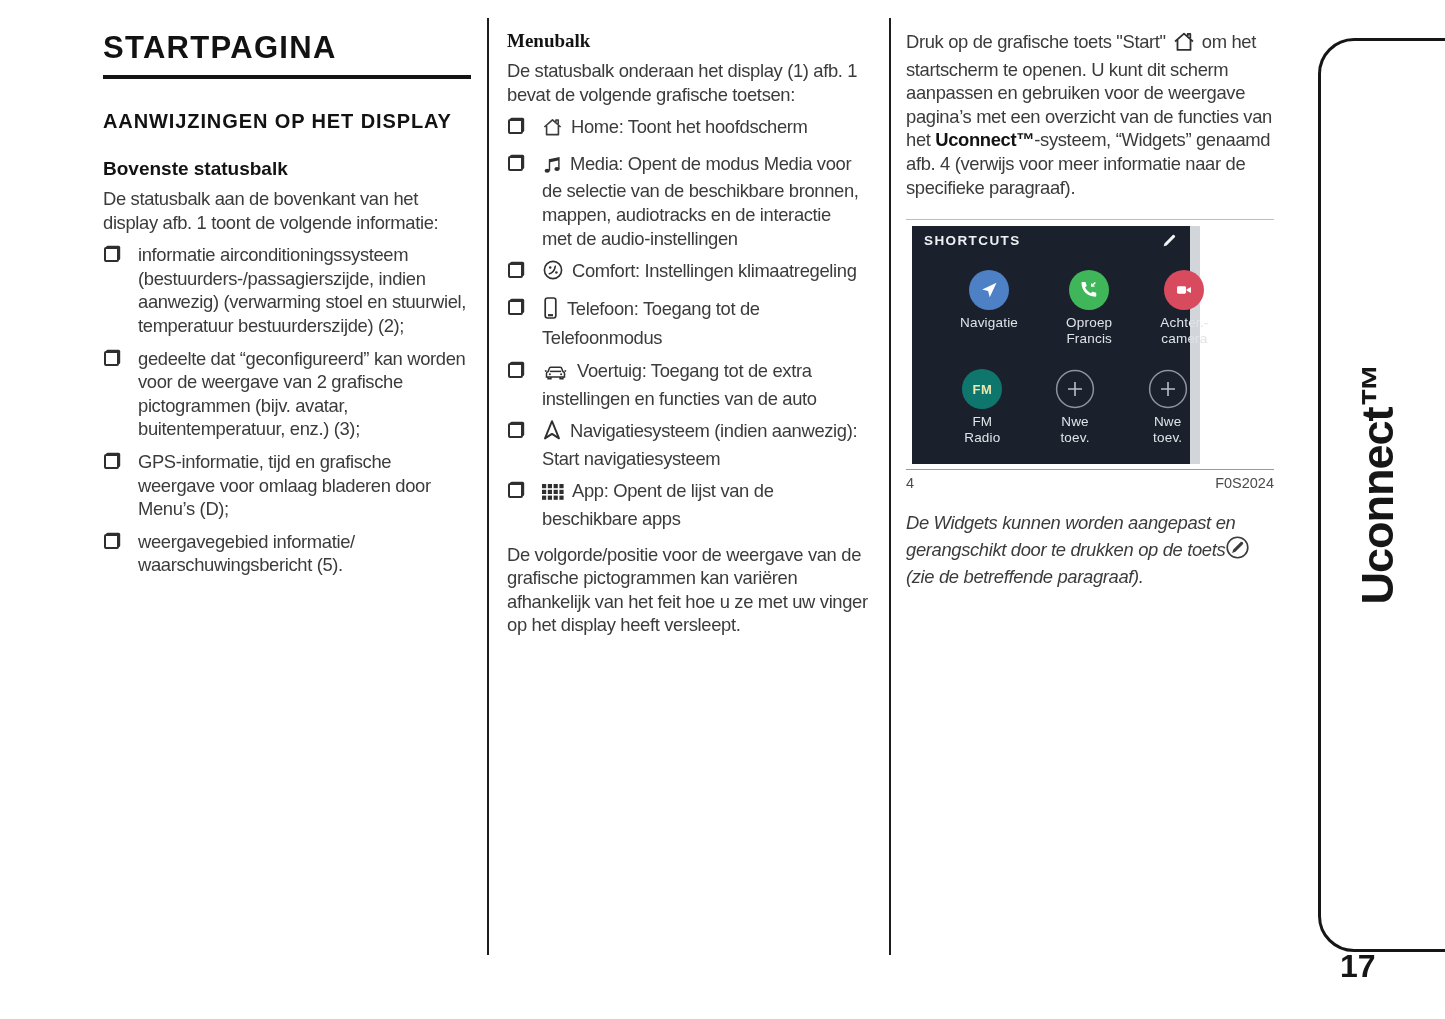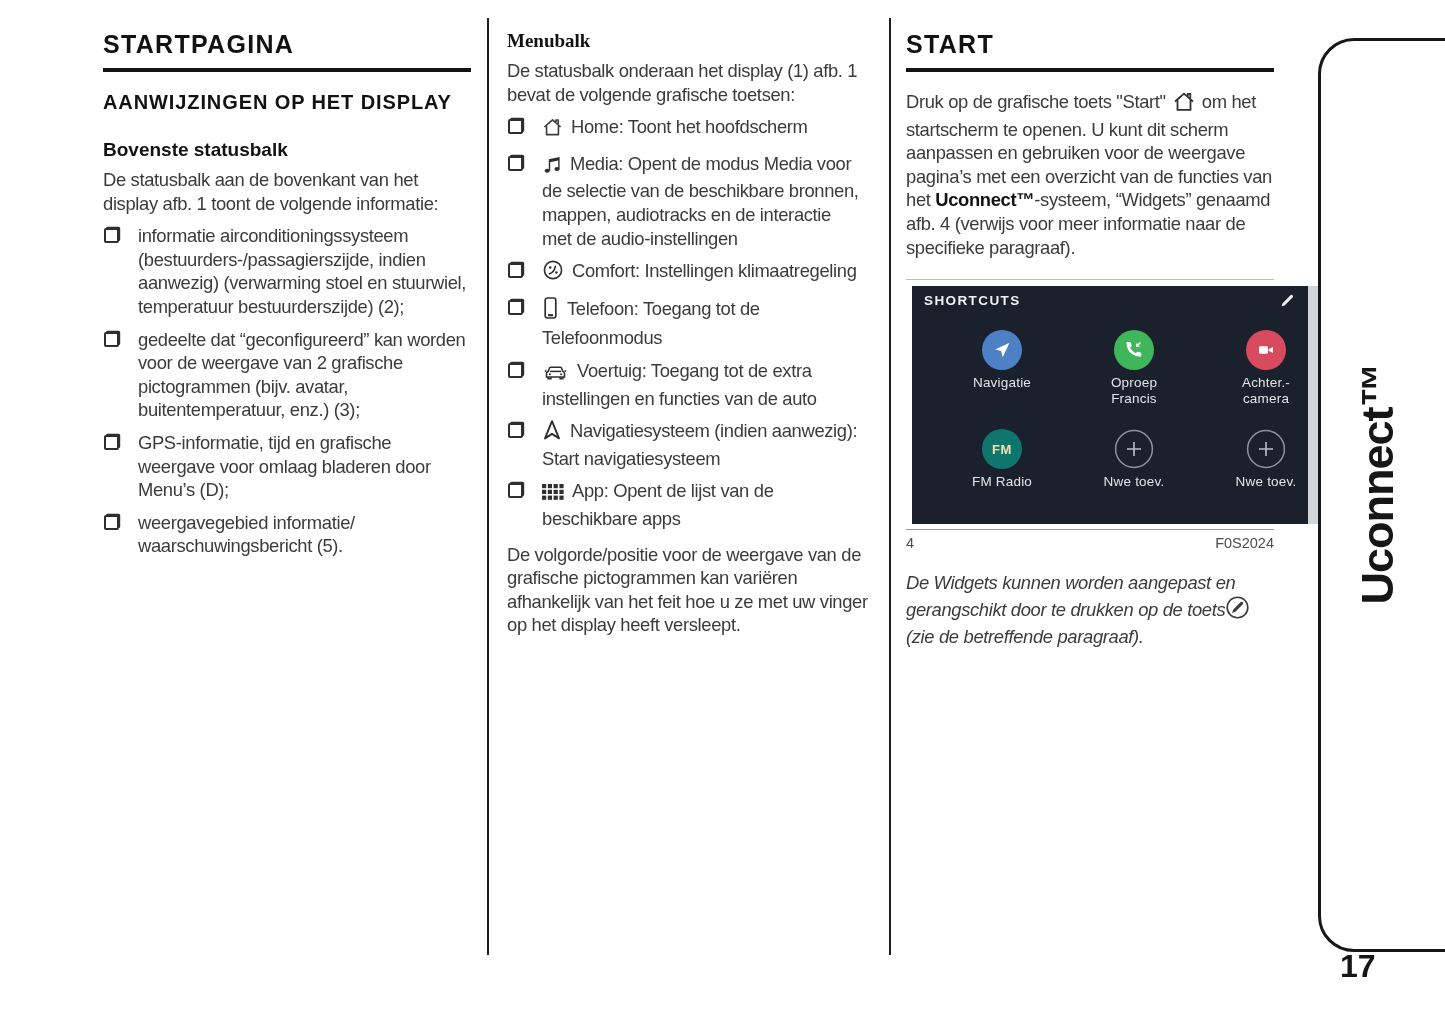--- a/index.html
+++ b/index.html
@@ -8,21 +8,21 @@
     font-family:"Liberation Sans", sans-serif; color:#3b3b3b; overflow:hidden;
   }
   .col { position:absolute; top:30px; }
   .col-left  { left:103px; width:368px; }
   .col-mid   { left:507px; width:362px; }
   .col-right { left:906px; width:368px; }
   .vdivider { position:absolute; top:18px; width:2px; height:937px; background:#1d1d1d; }
   .vd1 { left:487px; } .vd2 { left:889px; }
 
   h1.section {
-    margin:0 0 18px 0; padding:0 0 9px 0; font-size:25px; font-weight:bold;
+    margin:0 0 30px 0; padding:0 0 9px 0; font-size:31px; font-weight:bold;
     letter-spacing:1.3px; color:#121212; border-bottom:4px solid #141414;
   }
   h2.sub {
     margin:0 0 24px 0; font-size:20px; line-height:25px; font-weight:bold;
     letter-spacing:0.9px; color:#121212;
   }
   h3.minor { margin:16px 0 7px 0; font-size:19px; font-weight:bold; color:#121212; }
   h3.first { margin-top:0;font-family:Liberation Serif, serif; }
 
   p.body { margin:0; font-size:18.4px; line-height:23.6px; letter-spacing:-0.35px; }
@@ -38,21 +38,21 @@
   }
   .li-icon { display:inline-block; vertical-align:-4px; margin-right:8px; }
   .li-icon.tall { vertical-align:-6px; }
 
   .inline-icon { display:inline-block; vertical-align:-4px; margin:0 6px; }
   .brand { color:#121212; font-weight:bold; }
 
   
   .fig { margin-top:20px; }
   .fig-topline { border-top:1.5px solid #bcbcbc; margin-bottom:6px; }
-  .screen { position:relative; width:406px; height:238px; background:#d2d6da; margin-left:6px; }
+  .screen { position:relative; width:288px; height:238px; background:#d2d6da; margin-left:6px; }
   .screen-inner { position:absolute; left:0; top:0; right:10px; bottom:0; background:#1b212c; }
   .screen-header {
     height:28px; display:flex; align-items:center; justify-content:space-between;
     padding:0 12px;
   }
   .screen-title { font-size:13.5px; font-weight:bold; letter-spacing:1.4px; color:#eef1f4; }
   .tile-row { display:flex; margin-top:16px; }
   .tile-row.second { margin-top:22px; }
   .tile { flex:1; display:flex; flex-direction:column; align-items:center;padding-left:48px; }
   .tile-circle {
@@ -163,21 +163,20 @@
                 <rect x="0" y="11.6" width="4.2" height="4.2"></rect>
                 <rect x="5.8" y="11.6" width="4.2" height="4.2"></rect>
                 <rect x="11.6" y="11.6" width="4.2" height="4.2"></rect>
                 <rect x="17.4" y="11.6" width="4.2" height="4.2"></rect>
               </svg></span><span>App: Opent de lijst van de beschikbare apps</span></span></li>
     </ul>
     <p class="body" style="margin-top:12px;">De volgorde/positie voor de weergave van de grafische pictogrammen kan variëren afhankelijk van het feit hoe u ze met uw vinger op het display heeft versleept.</p>
   </div>
 
   <div class="col col-right">
-    <h1 class="section">START</h1>
     <p class="body"><span>Druk op de grafische toets "Start"</span><span class="inline-icon"><svg width="24" height="21" viewBox="0 0 22 20" fill="none" stroke="#2f2f2f" stroke-width="1.7" stroke-linejoin="round">
             <path d="M2.5 10 L11 2.5 L19.5 10"></path>
             <path d="M4.8 8.6 V18 H17.2 V8.6"></path>
             <path d="M14.6 4.8 V2.7 H17 V6.9"></path>
           </svg></span><span>om het startscherm te openen. U kunt dit scherm aanpassen en gebruiken voor de weergave pagina’s met een overzicht van de functies van het </span><span class="brand">Uconnect™</span><span>-systeem, “Widgets” genaamd afb. 4 (verwijs voor meer informatie naar de specifieke paragraaf).</span></p>
 
     <div class="fig">
       <div class="fig-topline"></div>
       <div class="screen">
         <div class="screen-inner">

